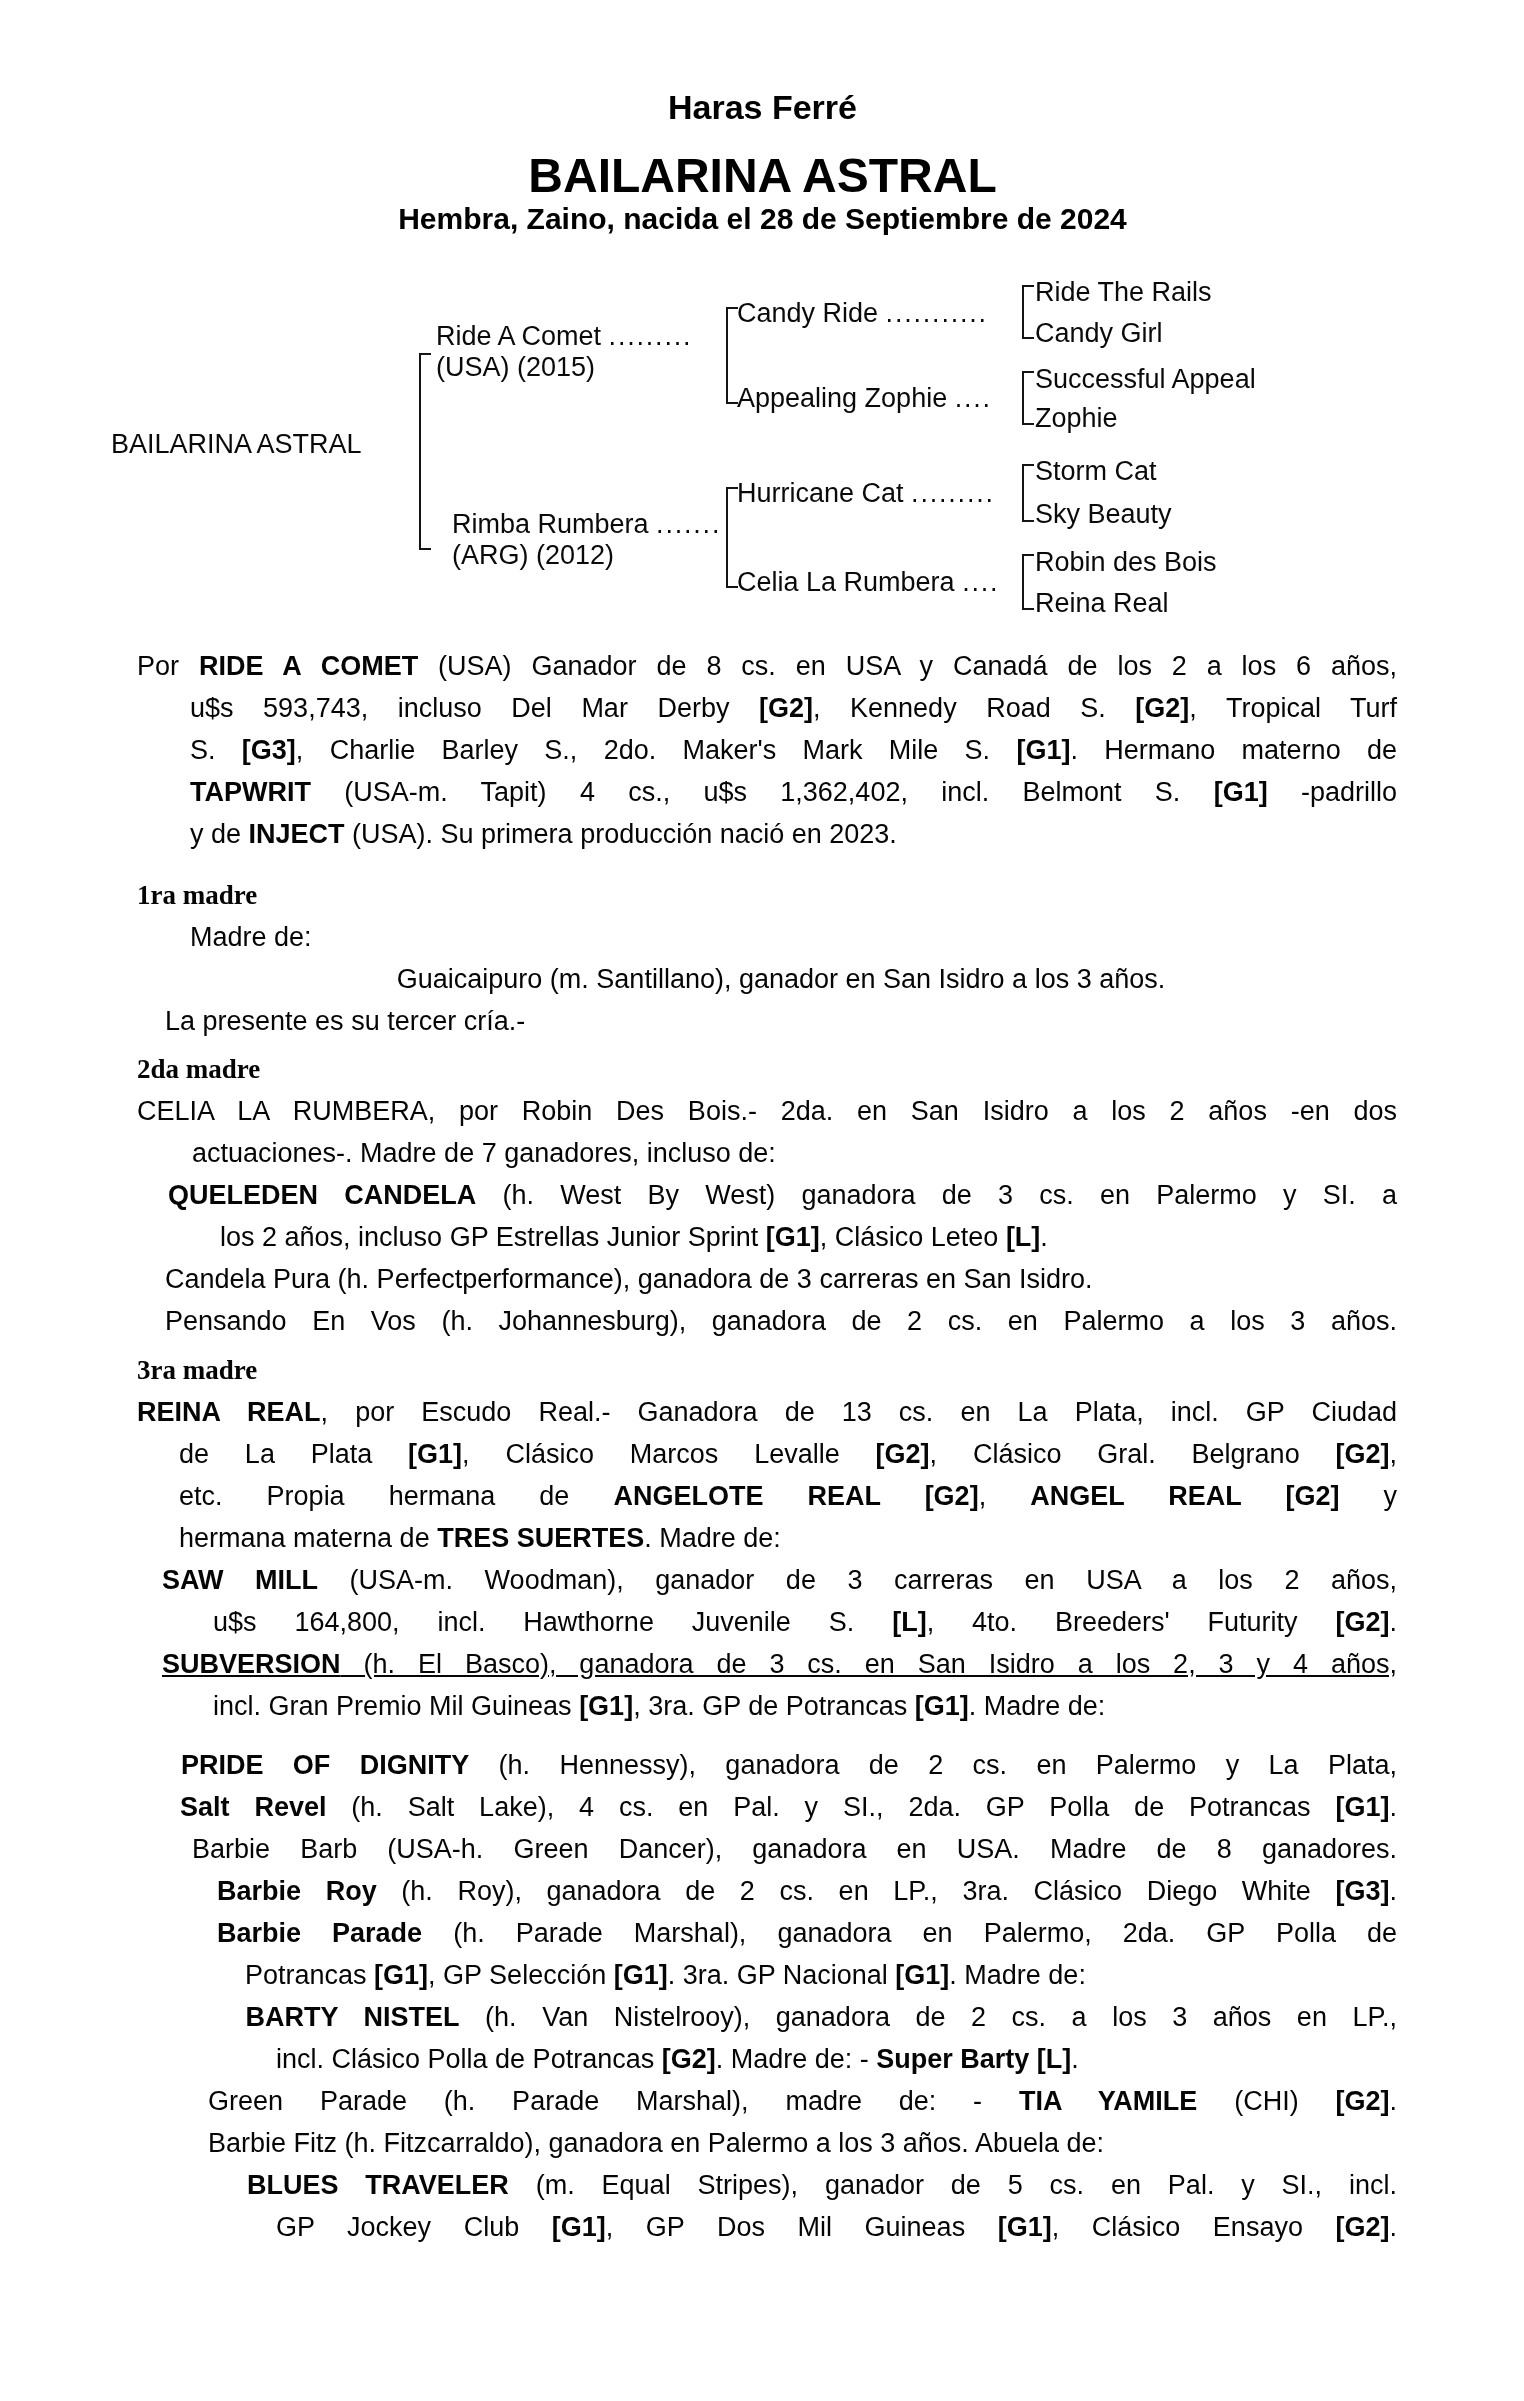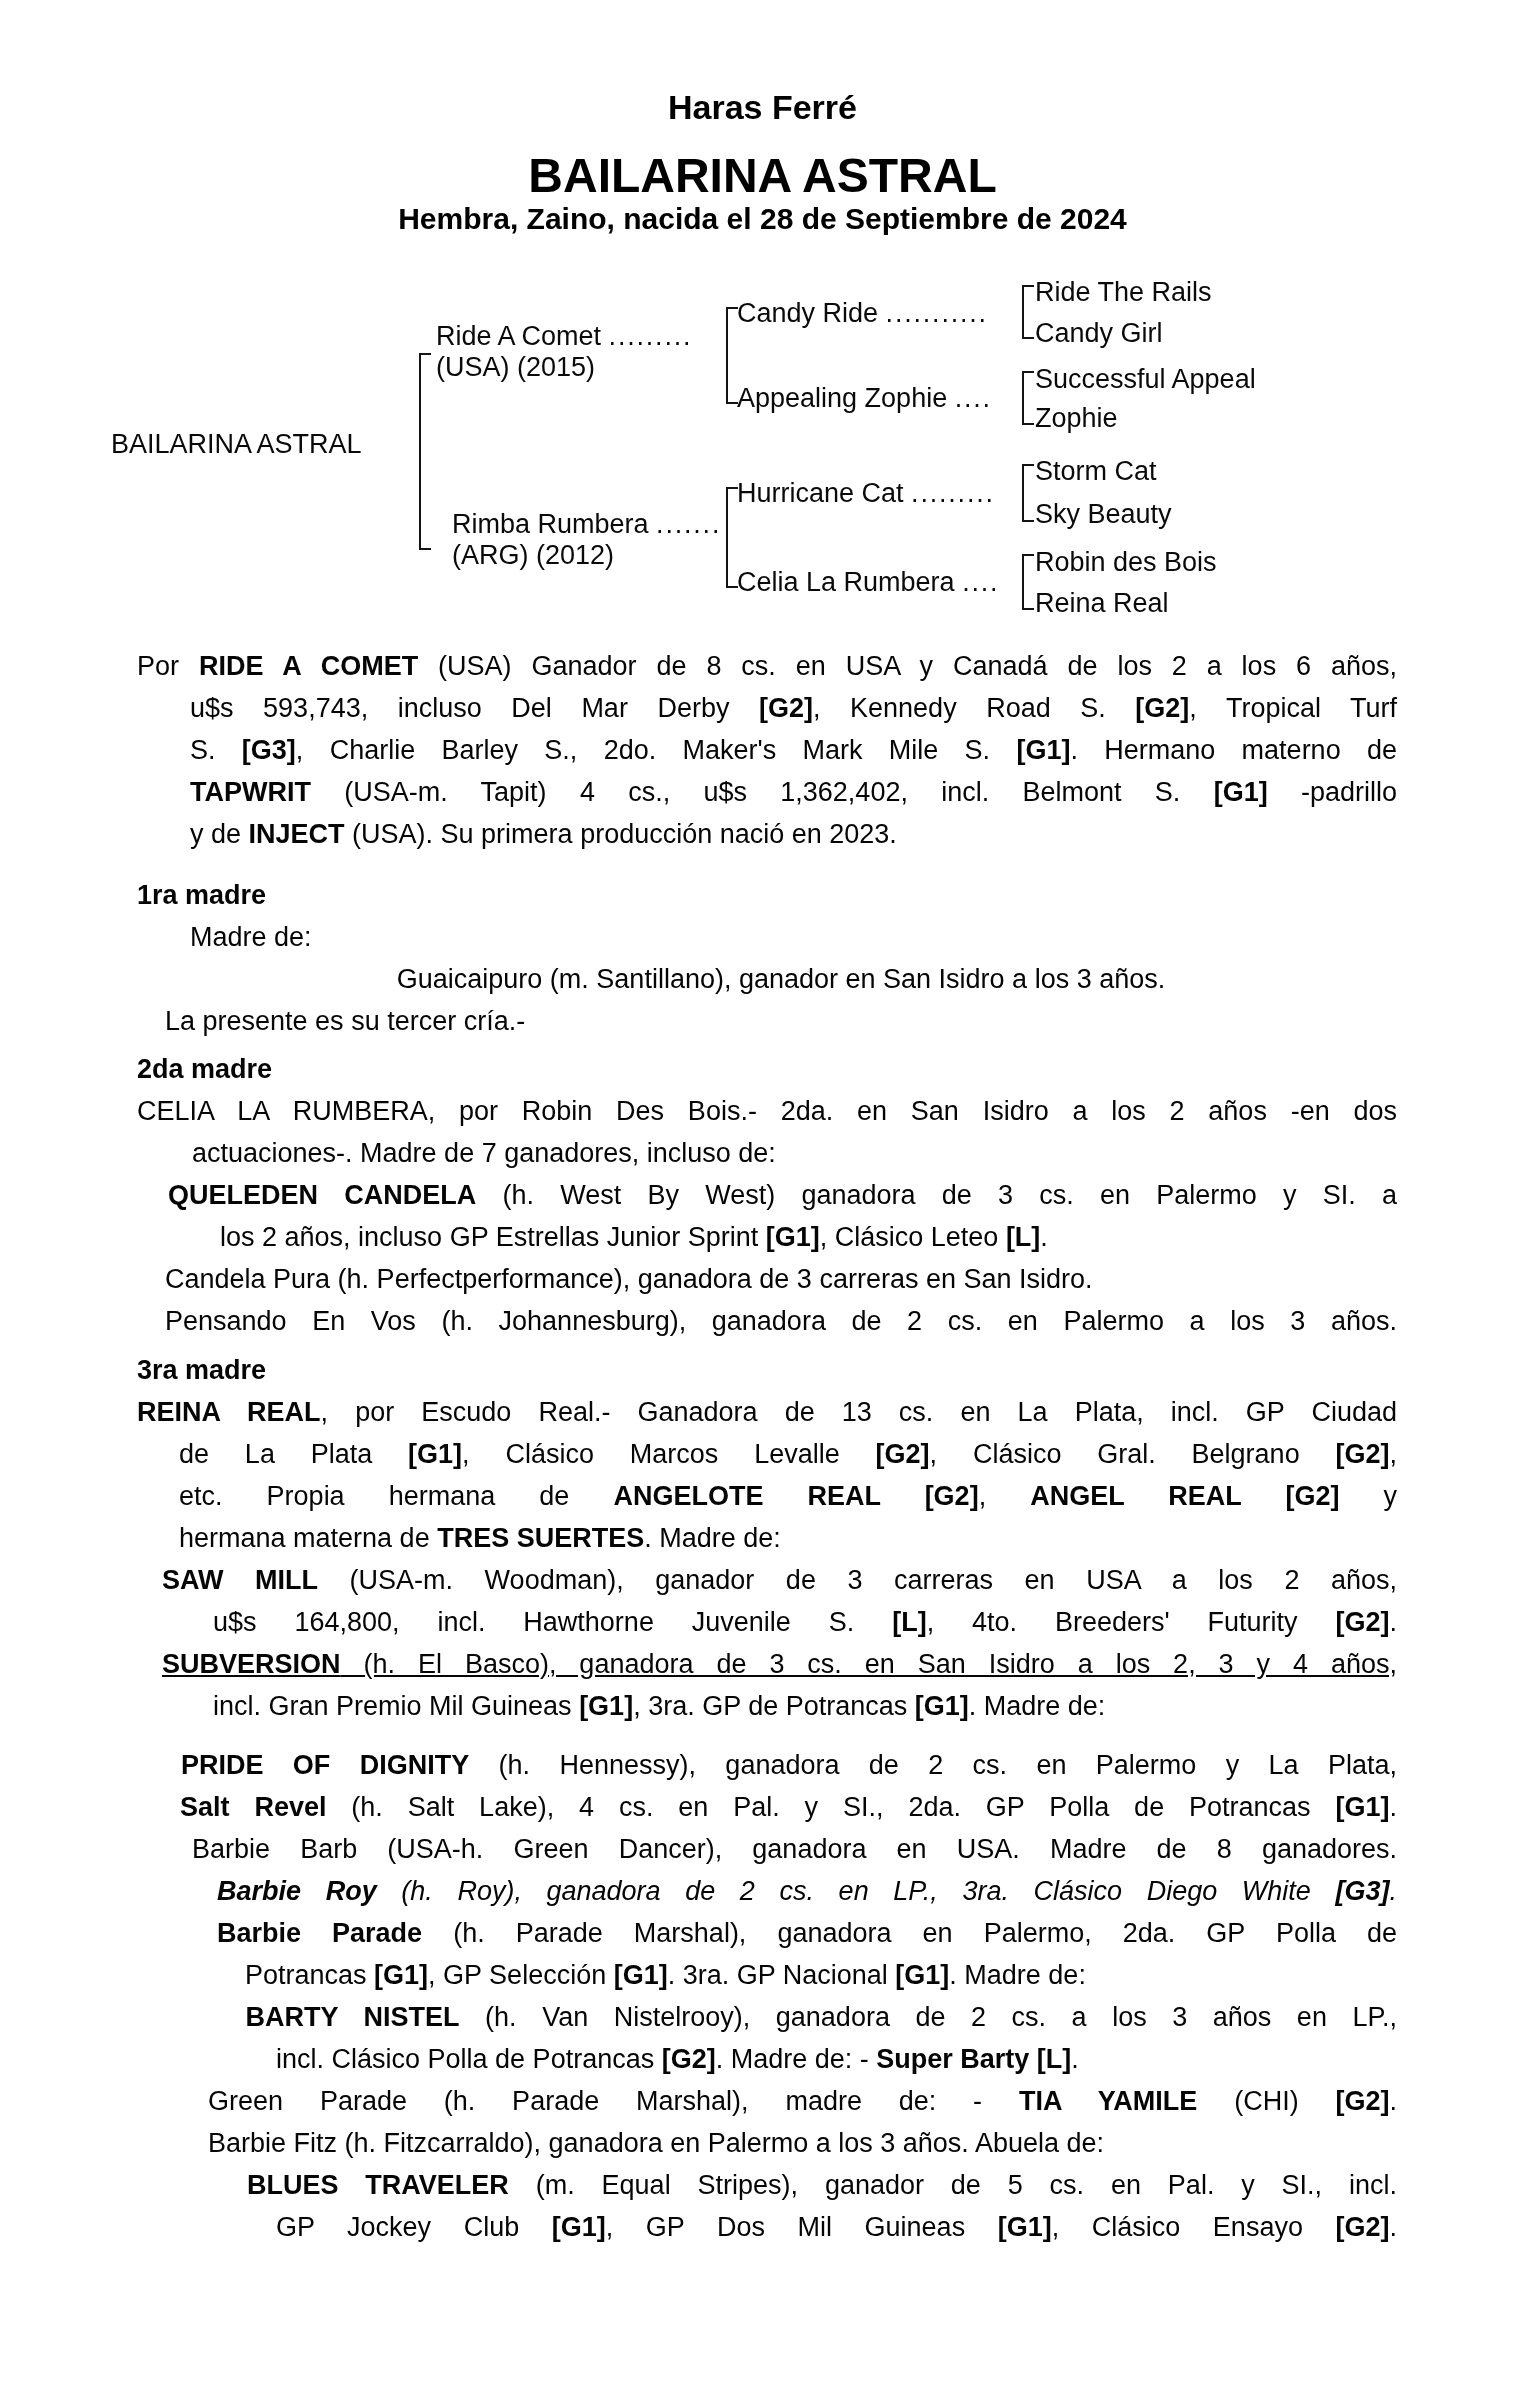--- a/index.html
+++ b/index.html
@@ -36,21 +36,21 @@
     position:absolute;width:10.2px;
     border-left:2.3px solid #141414;
     border-top:2.3px solid #141414;
     border-bottom:2.3px solid #141414;
   }
   
   .bodytext{
     position:absolute;left:137px;top:645px;width:1260px;
     font-size:27px;line-height:42px;color:#050505;
   }
-  .heading{font-weight:700;}
+  .heading{font-weight:700;font-family:Liberation Serif, serif;}
   .line{text-align:left;}
   .line.just{text-align:justify;text-align-last:justify;}
   .b{font-weight:700;}
 </style>
 </head>
 <body>
 
 <div class="page">
 
   <div class="stud">Haras Ferré</div>
@@ -143,21 +143,21 @@
       </div>
       <div class="para" style="padding-left: 99px; margin-top: 17px;">
         <div class="line just" style="margin-left: -55px;"><span class="b">PRIDE OF DIGNITY</span><span> (h. Hennessy), ganadora de 2 cs. en Palermo y La Plata,</span></div>
       </div>
       <div class="para" style="padding-left: 43px;">
         <div class="line just" style="margin-left: 0px;"><span class="b">Salt Revel</span><span> (h. Salt Lake), 4 cs. en Pal. y SI., 2da. GP Polla de Potrancas </span><span class="b">[G1]</span><span>.</span></div>
       </div>
       <div class="para" style="padding-left: 55px;">
         <div class="line just" style="margin-left: 0px;"><span>Barbie Barb (USA-h. Green Dancer), ganadora en USA. Madre de 8 ganadores.</span></div>
       </div>
-      <div class="para" style="padding-left: 80px; font-style: italic;">
+      <div class="para" style="padding-left: 80px;">
         <div class="line just" style="margin-left: 0px;"><span class="b">Barbie Roy</span><span> (h. Roy), ganadora de 2 cs. en LP., 3ra. Clásico Diego White </span><span class="b">[G3]</span><span>.</span></div>
       </div>
       <div class="para" style="padding-left: 108px;">
         <div class="line just" style="margin-left: -28px;"><span class="b">Barbie Parade</span><span> (h. Parade Marshal), ganadora en Palermo, 2da. GP Polla de</span></div>
         <div class="line"><span>Potrancas </span><span class="b">[G1]</span><span>, GP Selección </span><span class="b">[G1]</span><span>. 3ra. GP Nacional </span><span class="b">[G1]</span><span>. Madre de:</span></div>
       </div>
       <div class="para" style="padding-left: 139px;">
         <div class="line just" style="margin-left: -30.5px;"><span class="b">BARTY NISTEL</span><span> (h. Van Nistelrooy), ganadora de 2 cs. a los 3 años en LP.,</span></div>
         <div class="line"><span>incl. Clásico Polla de Potrancas </span><span class="b">[G2]</span><span>. Madre de: - </span><span class="b">Super Barty [L]</span><span>.</span></div>
       </div>

